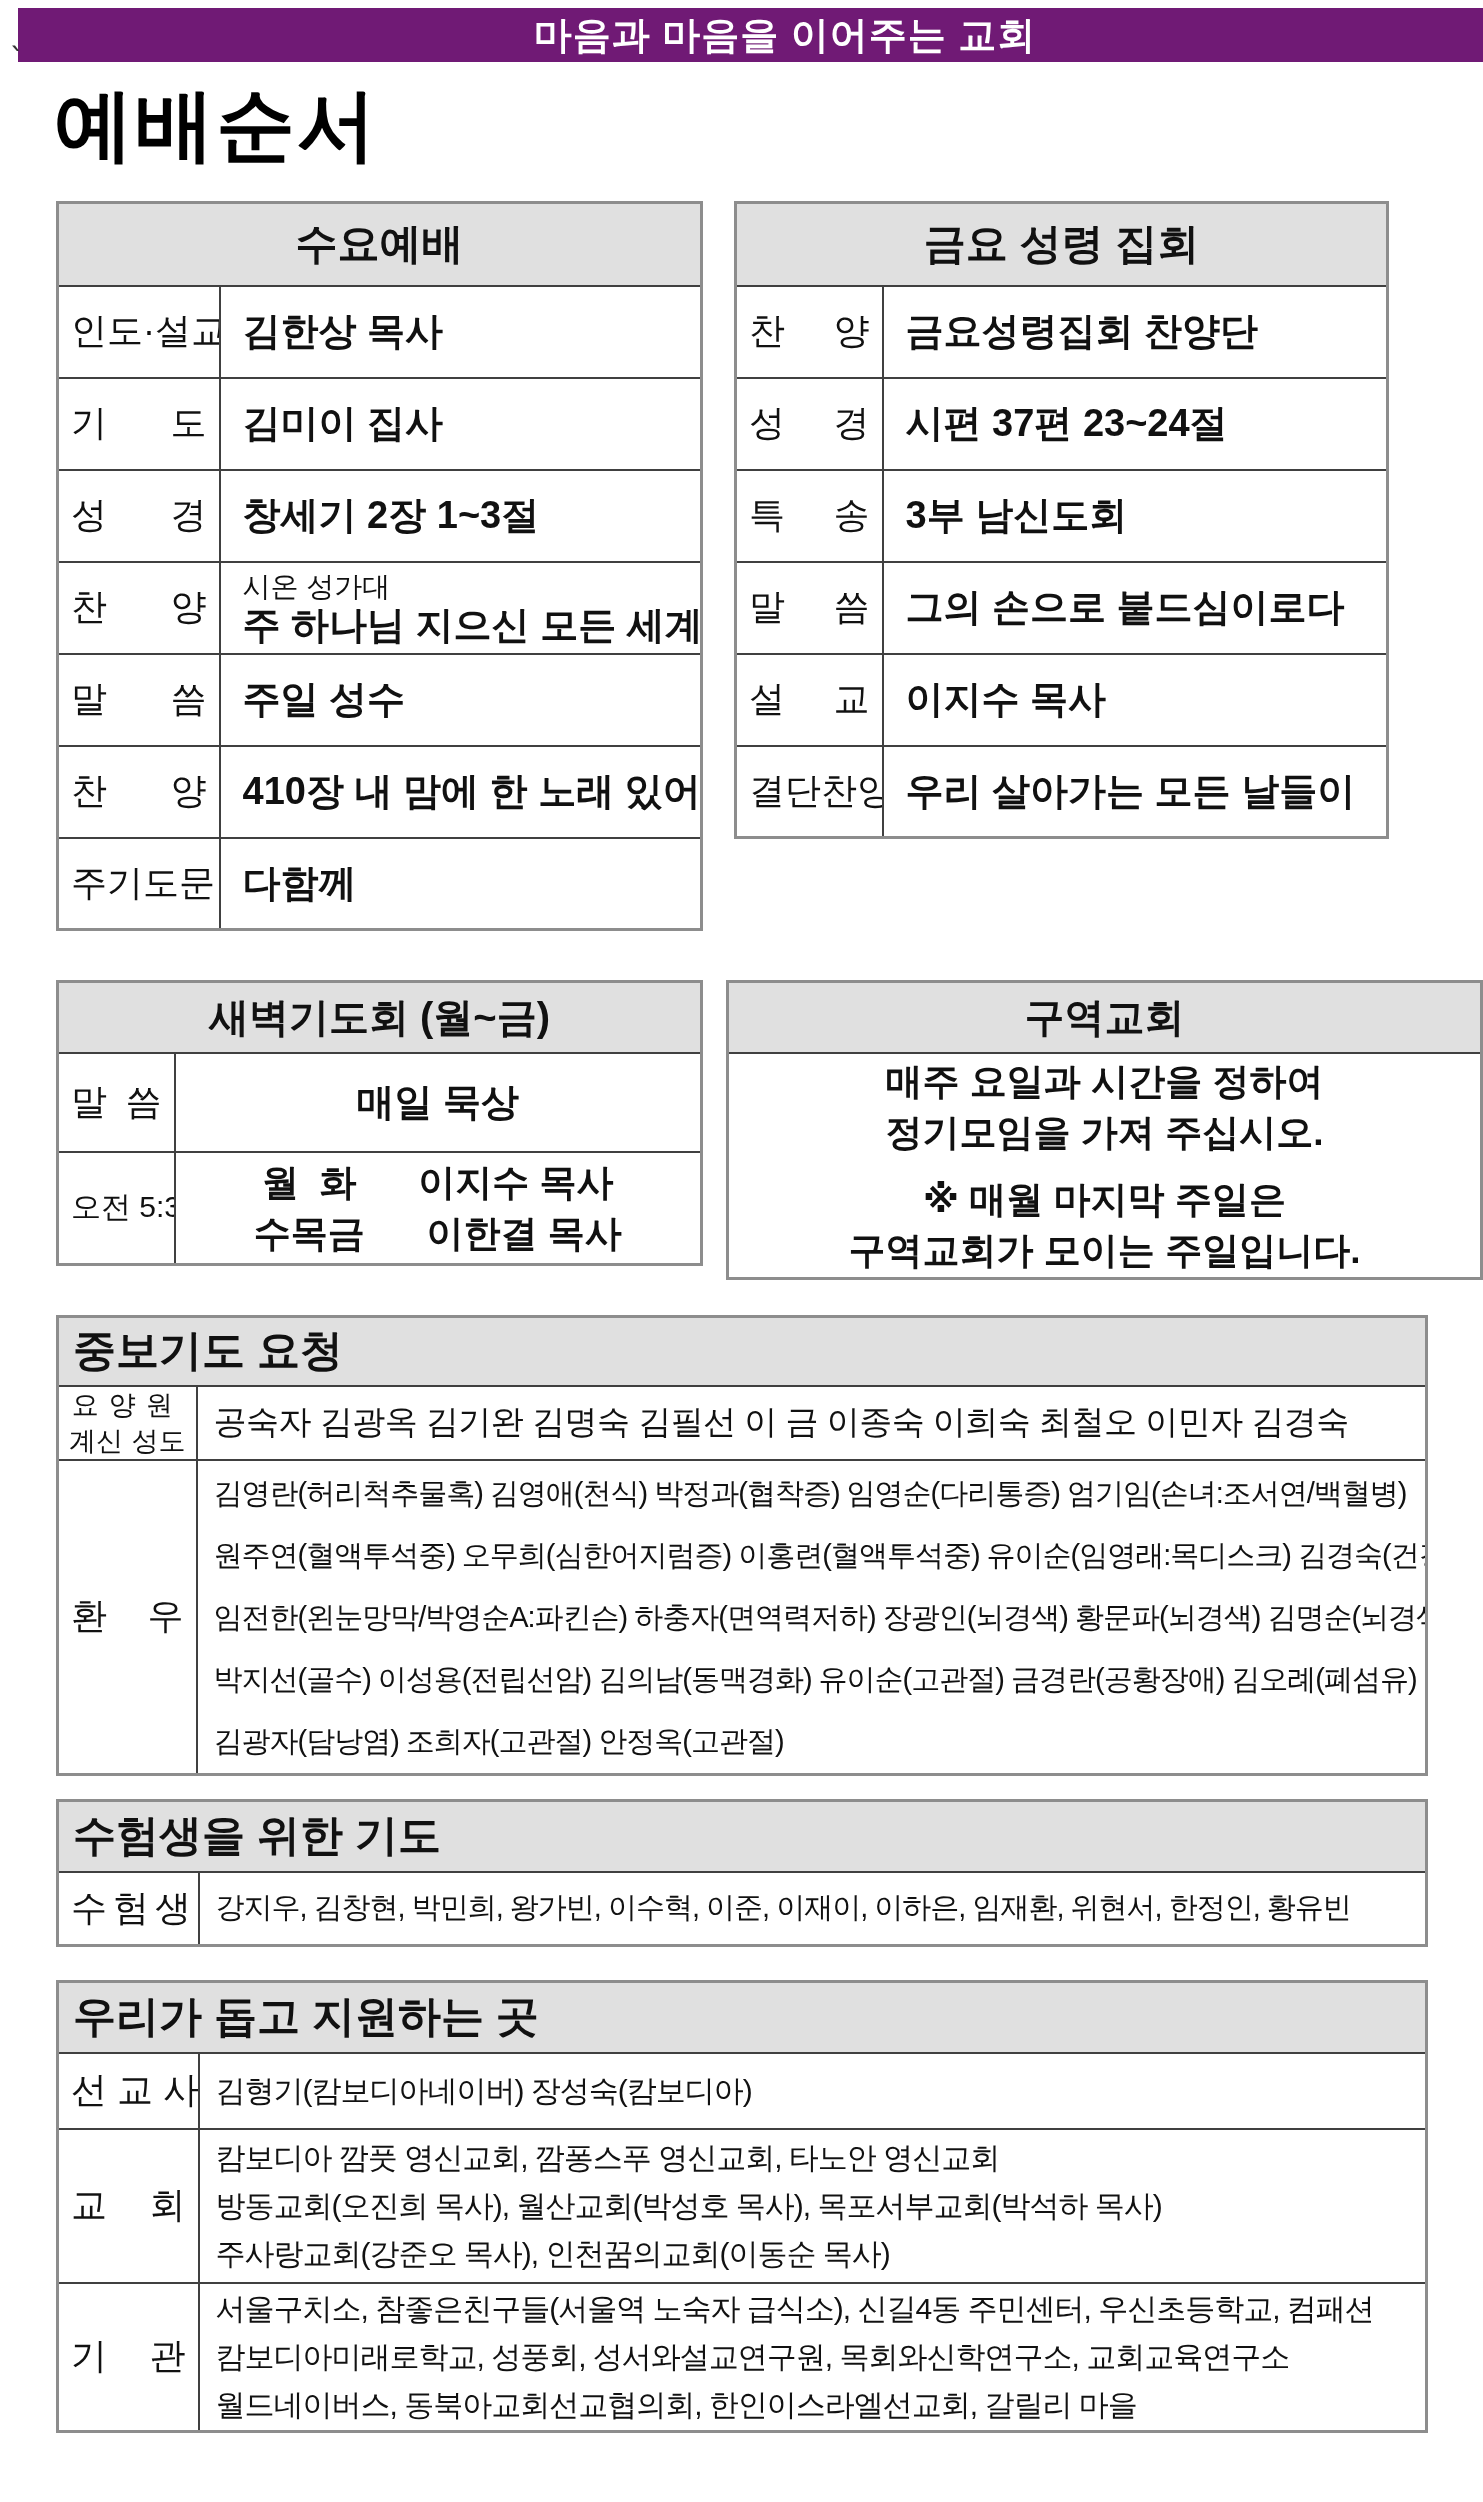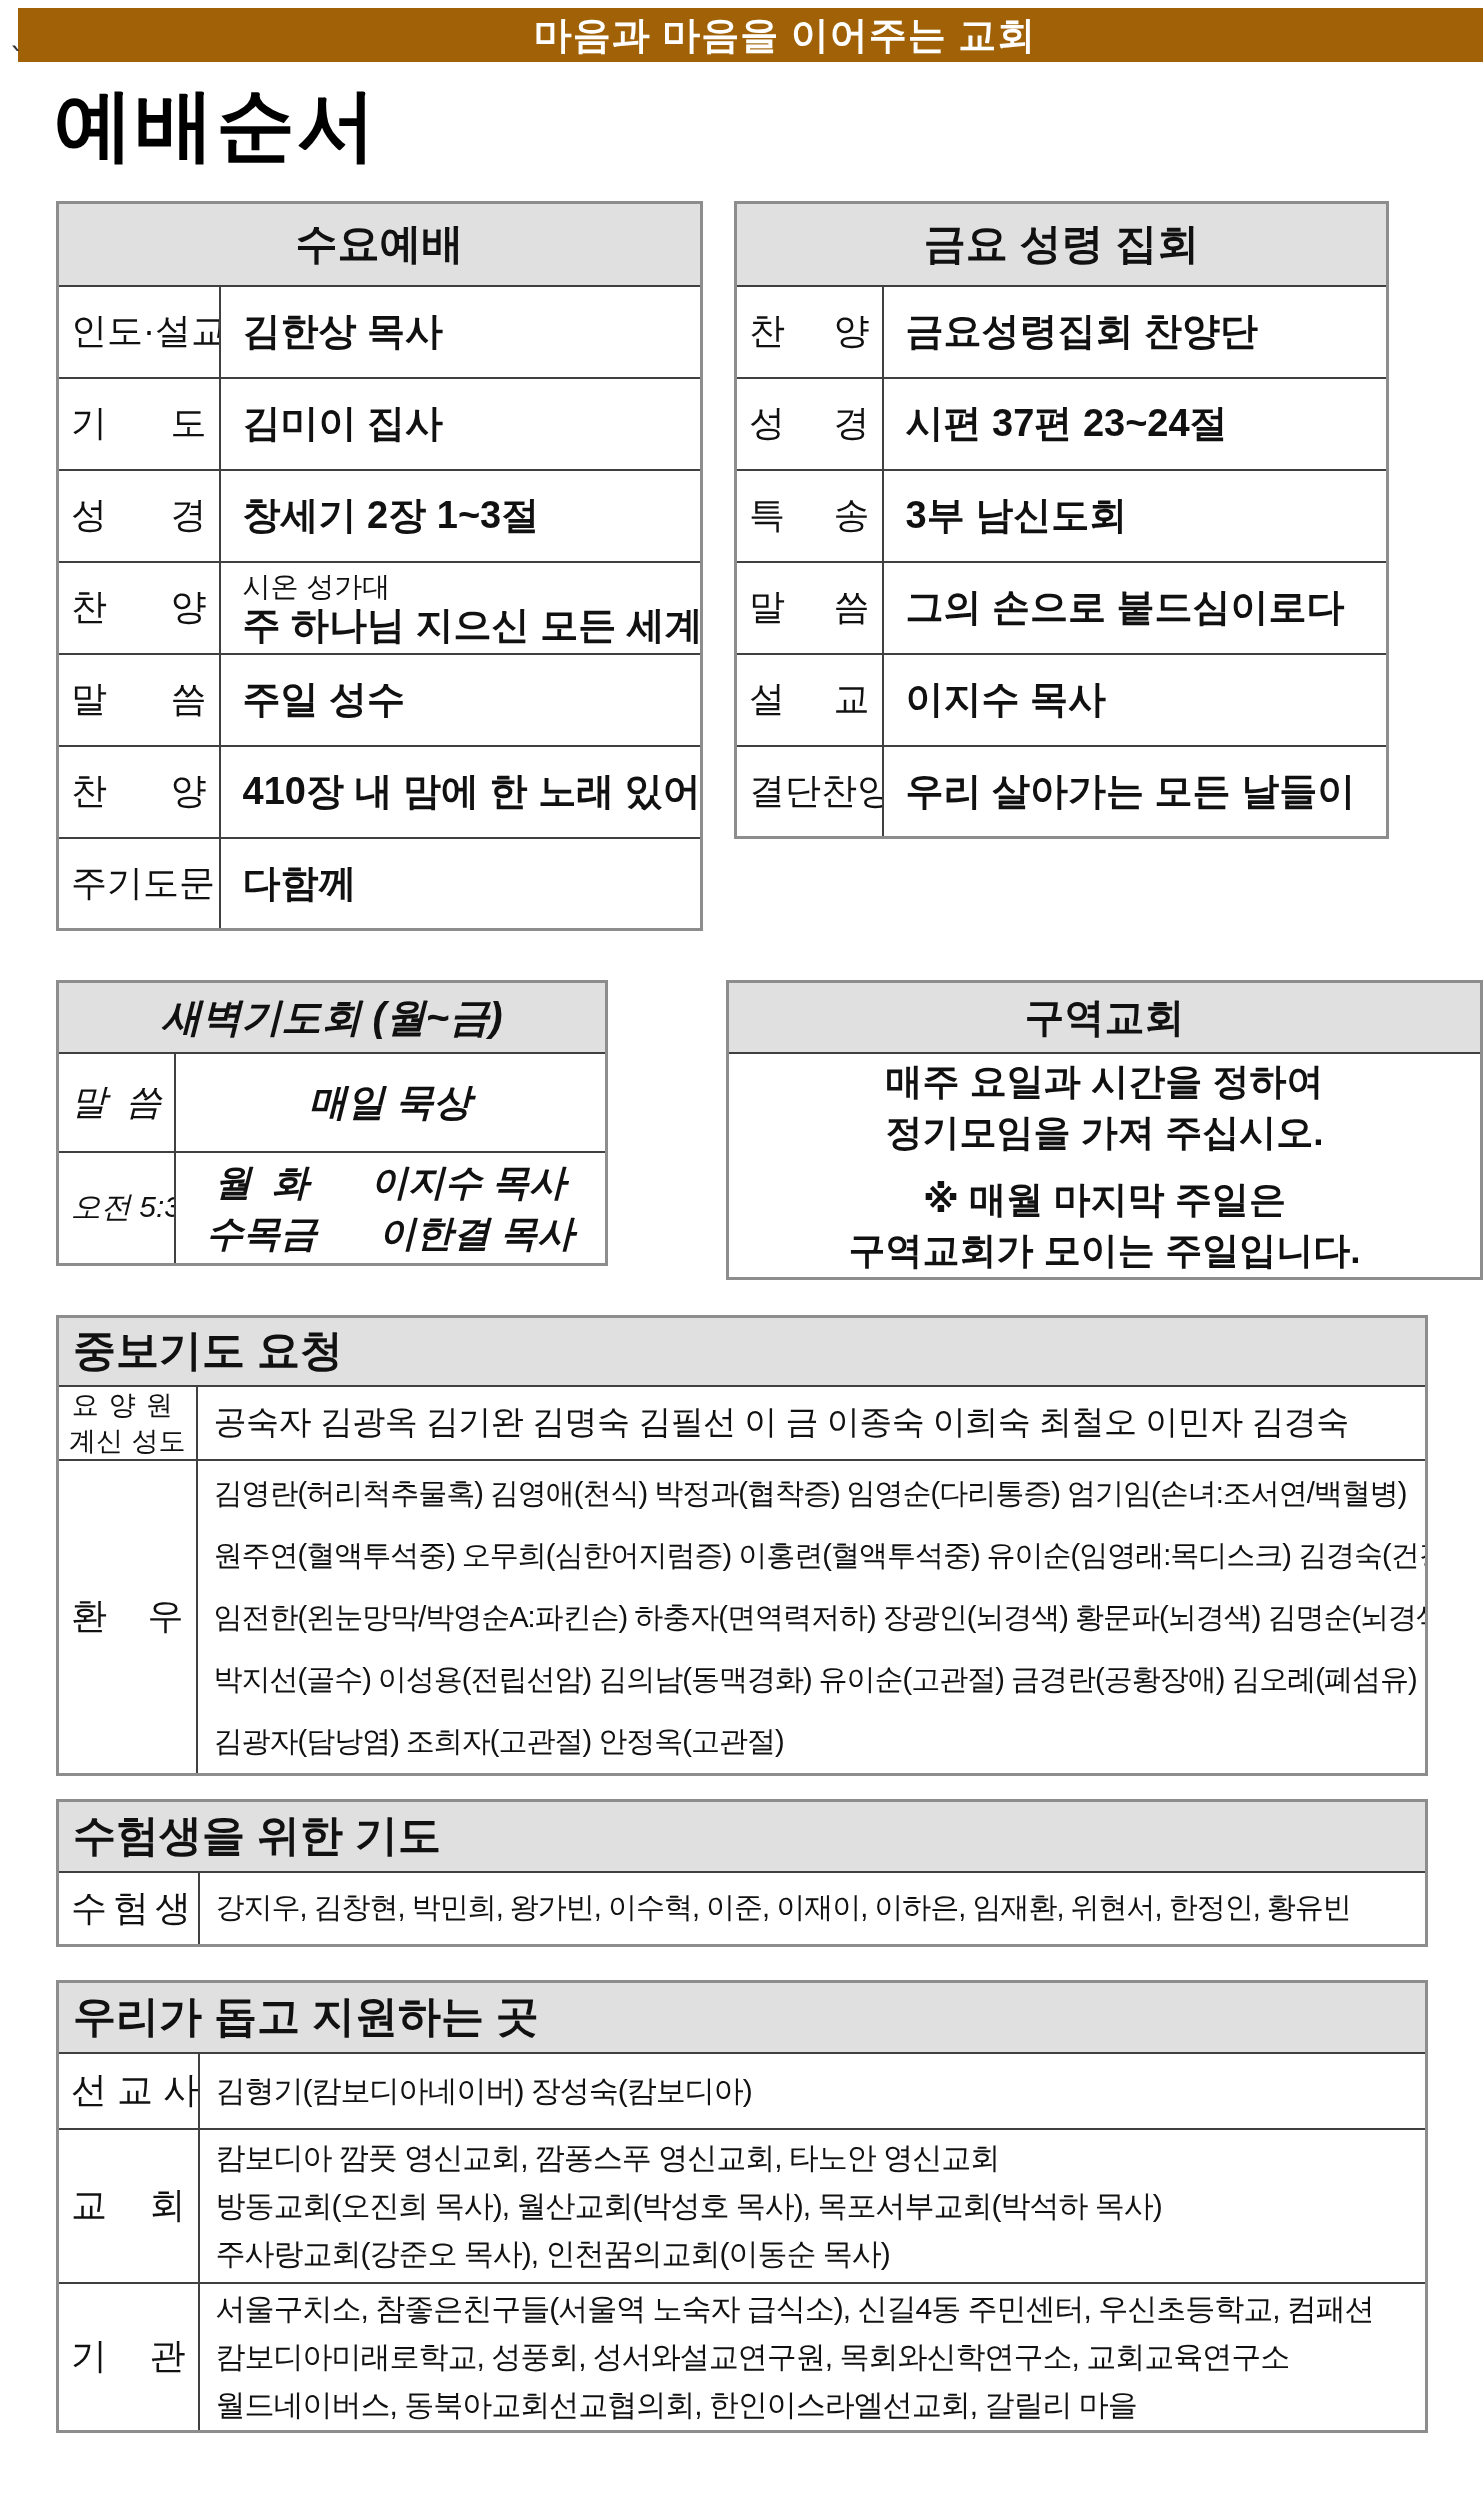--- a/index.html
+++ b/index.html
@@ -5,21 +5,21 @@
   * { box-sizing: border-box; }
   html,body { margin:0; padding:0; }
   body {
     width:1483px; height:2503px; position:relative; overflow:hidden;
     background:#ffffff; color:#111111;
     font-family:"Liberation Sans","DejaVu Sans",sans-serif;
   }
   
   .banner {
     position:absolute; left:18px; top:8px; right:0; height:54px;
-    background:#a16207; color:#ffffff;
+    background:#701a75; color:#ffffff;
     display:flex; align-items:center; justify-content:center;
     font-size:38px; font-weight:bold; letter-spacing:1px;
     padding-left:69px;
   }
   .stray {
     position:absolute; left:8px; top:42px; font-size:30px; color:#333; z-index:5;
     font-family:"DejaVu Sans Mono",monospace;
   }
   
   .page-title {
@@ -166,21 +166,21 @@
     <td class="lbl">설 교</td>
     <td class="val">이지수 목사</td>
   </tr>
   <tr>
     <td class="lbl">결단찬양</td>
     <td class="val">우리 살아가는 모든 날들이</td>
   </tr>
 </tbody>
   </table>
 
-<table id="t-dawn" style="left:56px; top:980px; width:552px;font-style:italic;">
+<table id="t-dawn" style="left:56px; top:980px; width:647px;">
   <colgroup>
       <col style="width:117px">
       <col>
     </colgroup>
   <tbody>
       <tr>
     <td class="hdr" colspan="2">새벽기도회 (월~금)</td>
   </tr>
   <tr class="r1">
     <td class="lbl">말 씀</td>

